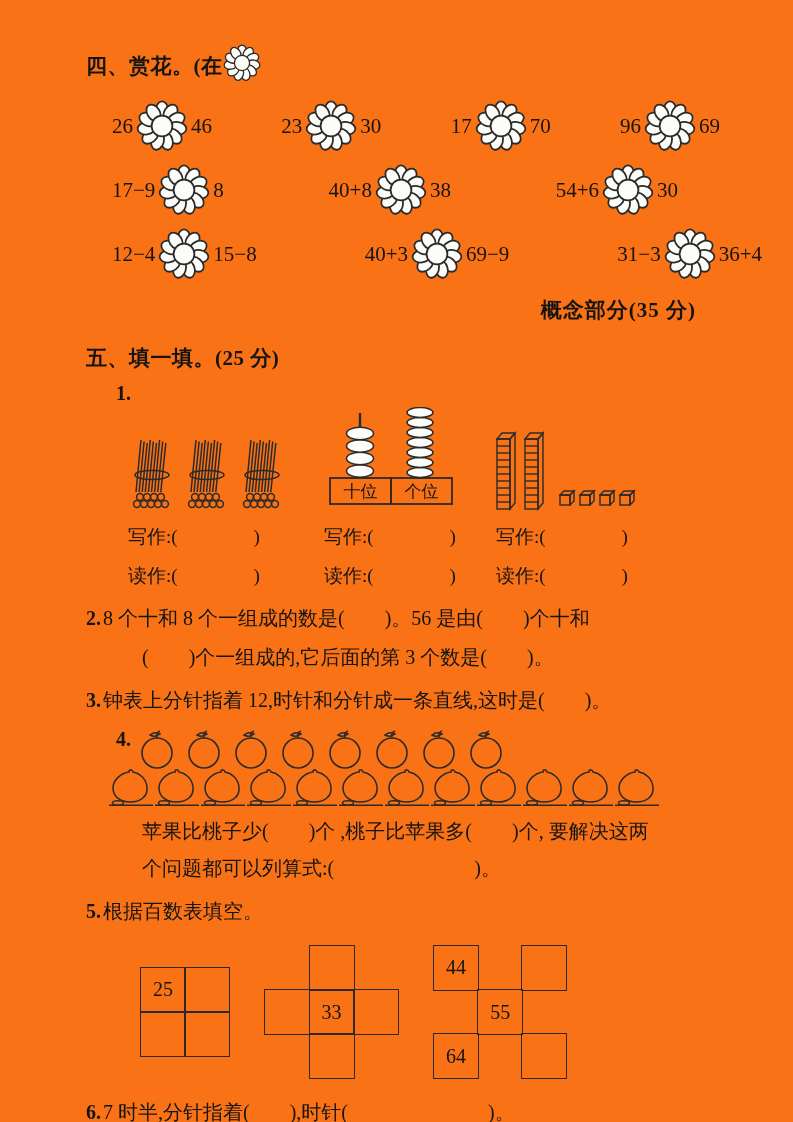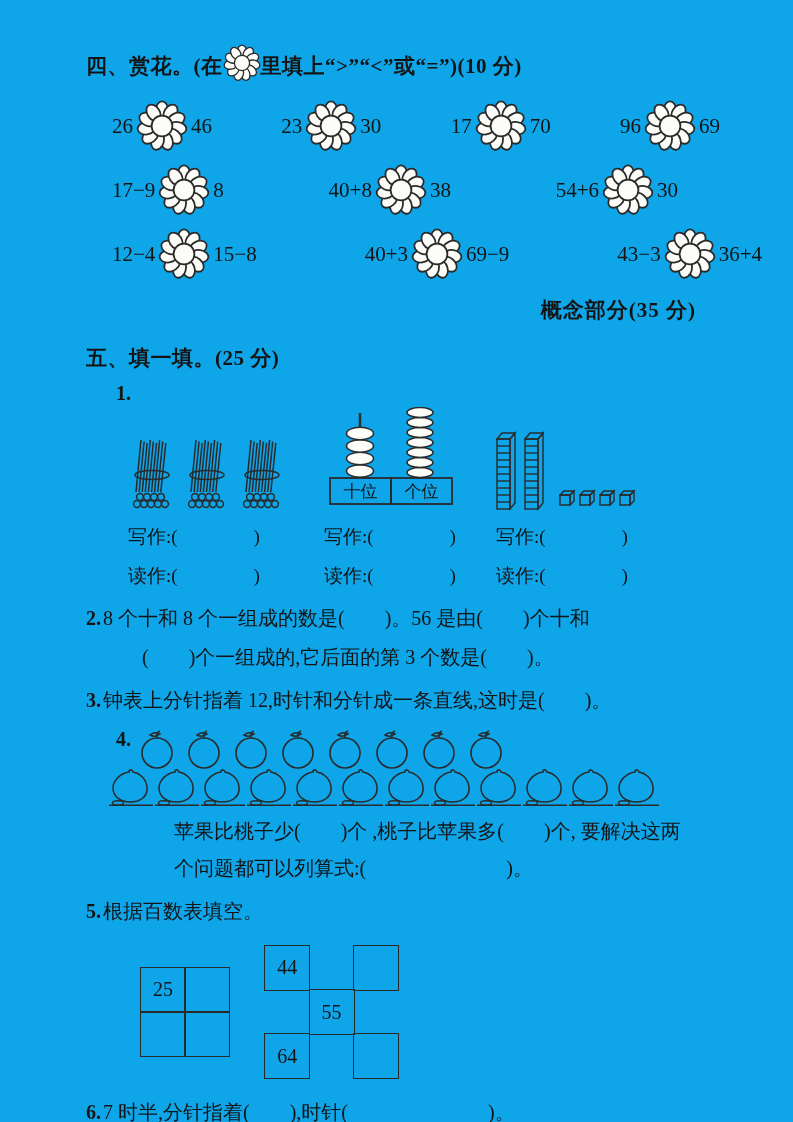--- a/index.html
+++ b/index.html
@@ -1,18 +1,18 @@
 <!DOCTYPE html>
 <html><head>
 <meta charset="utf-8">
 <style>
   html,body{margin:0;padding:0;background:#e8e8e6;}
   .page{
     width:793px;height:1122px;box-sizing:border-box;
-    background:#0ea5e9;color:#141414;
+    background:#f97316;color:#141414;
     font-family:"Liberation Serif","DejaVu Serif",serif;
     padding:44px 22px 0 86px;overflow:hidden;position:relative;
   }
   .s4-title{font-weight:700;font-size:21px;display:flex;align-items:center;letter-spacing:.5px;}
   .s4-title span{white-space:nowrap;}
   .frow{display:flex;align-items:flex-end;margin-top:12px;}
   .frow-0{width:608px;margin-left:26px;justify-content:space-between;}
   .frow-1{width:566px;margin-left:26px;justify-content:space-between;}
   .frow-2{width:650px;margin-left:26px;justify-content:space-between;}
   .fitem{display:flex;align-items:center;gap:3px;font-size:21px;}
@@ -29,21 +29,21 @@
   .blocks{display:flex;align-items:flex-end;}
   .cubes{display:flex;gap:3px;margin-left:14px;margin-bottom:5px;}
   .rods{display:flex;gap:7px;}
   .wline{font-size:19px;margin-top:13px;white-space:nowrap;}
   .text-item{margin-top:16px;font-size:20px;display:flex;align-items:baseline;}
   .itext{margin-left:2px;white-space:nowrap;}
   .cont-line{margin-left:56px;margin-top:12px;font-size:20px;}
   .item4-head{margin-left:30px;margin-top:14px;display:flex;align-items:flex-start;}
   .apples{display:flex;gap:7px;margin-left:6px;}
   .peaches{display:flex;margin-left:22px;margin-top:-4px;}
-  .i4line{margin-left:88px;margin-top:10px;font-size:20px;}
+  .i4line{margin-left:56px;margin-top:10px;font-size:20px;}
   .grids-row{display:flex;align-items:center;gap:34px;margin-left:54px;margin-top:16px;height:142px;}
   .hgrid{position:relative;flex:none;}
   .hcell{position:absolute;border:1.7px solid #2a2a2a;display:flex;align-items:center;
          justify-content:center;font-size:20px;box-sizing:border-box;
          font-family:"Liberation Serif",serif;}
   .ab-label{font-size:17px;fill:#141414;font-family:"Liberation Serif",serif;}
 </style>
 </head>
 <body>
 
@@ -60,21 +60,20 @@
             <ellipse cx="0" cy="-15" rx="6" ry="8.6" transform="rotate(130.91)"></ellipse>
             <ellipse cx="0" cy="-15" rx="6" ry="8.6" transform="rotate(163.63)"></ellipse>
             <ellipse cx="0" cy="-15" rx="6" ry="8.6" transform="rotate(196.36)"></ellipse>
             <ellipse cx="0" cy="-15" rx="6" ry="8.6" transform="rotate(229.09)"></ellipse>
             <ellipse cx="0" cy="-15" rx="6" ry="8.6" transform="rotate(261.82)"></ellipse>
             <ellipse cx="0" cy="-15" rx="6" ry="8.6" transform="rotate(294.54)"></ellipse>
             <ellipse cx="0" cy="-15" rx="6" ry="8.6" transform="rotate(327.27)"></ellipse>
             <circle r="10" fill="#fcfcf9"></circle>
           </g>
         </svg></span>
-    <span>里填上“&gt;”“&lt;”或“=”)(10 分)</span>
   </div>
 
   <div class="frow frow-0">
       <div class="fitem">
         <span>26</span>
         <svg width="52" height="52" viewBox="-25 -25 50 50" style="flex:none">
           <g fill="#fcfcf9" stroke="#2a2a2a" stroke-width="1.7">
             <ellipse cx="0" cy="-15" rx="6" ry="8.6" transform="rotate(0.00)"></ellipse>
             <ellipse cx="0" cy="-15" rx="6" ry="8.6" transform="rotate(32.73)"></ellipse>
             <ellipse cx="0" cy="-15" rx="6" ry="8.6" transform="rotate(65.45)"></ellipse>
@@ -249,21 +248,21 @@
             <ellipse cx="0" cy="-15" rx="6" ry="8.6" transform="rotate(229.09)"></ellipse>
             <ellipse cx="0" cy="-15" rx="6" ry="8.6" transform="rotate(261.82)"></ellipse>
             <ellipse cx="0" cy="-15" rx="6" ry="8.6" transform="rotate(294.54)"></ellipse>
             <ellipse cx="0" cy="-15" rx="6" ry="8.6" transform="rotate(327.27)"></ellipse>
             <circle r="10" fill="#fcfcf9"></circle>
           </g>
         </svg>
         <span>69−9</span>
       </div>
       <div class="fitem">
-        <span>43−3</span>
+        <span>31−3</span>
         <svg width="52" height="52" viewBox="-25 -25 50 50" style="flex:none">
           <g fill="#fcfcf9" stroke="#2a2a2a" stroke-width="1.7">
             <ellipse cx="0" cy="-15" rx="6" ry="8.6" transform="rotate(0.00)"></ellipse>
             <ellipse cx="0" cy="-15" rx="6" ry="8.6" transform="rotate(32.73)"></ellipse>
             <ellipse cx="0" cy="-15" rx="6" ry="8.6" transform="rotate(65.45)"></ellipse>
             <ellipse cx="0" cy="-15" rx="6" ry="8.6" transform="rotate(98.18)"></ellipse>
             <ellipse cx="0" cy="-15" rx="6" ry="8.6" transform="rotate(130.91)"></ellipse>
             <ellipse cx="0" cy="-15" rx="6" ry="8.6" transform="rotate(163.63)"></ellipse>
             <ellipse cx="0" cy="-15" rx="6" ry="8.6" transform="rotate(196.36)"></ellipse>
             <ellipse cx="0" cy="-15" rx="6" ry="8.6" transform="rotate(229.09)"></ellipse>
@@ -634,20 +633,27 @@
     <span class="itext">根据百数表填空。</span>
   </div>
   <div class="grids-row">
       <div class="hgrid" style="width: 90.3px; height: 90.3px;">
         <div class="hcell" style="left: 0px; top: 0px; width: 46px; height: 46px;">25</div>
         <div class="hcell" style="left: 44.3px; top: 0px; width: 46px; height: 46px;"></div>
         <div class="hcell" style="left: 0px; top: 44.3px; width: 46px; height: 46px;"></div>
         <div class="hcell" style="left: 44.3px; top: 44.3px; width: 46px; height: 46px;"></div>
       </div>
       <div class="hgrid" style="width: 134.6px; height: 134.6px;">
+        <div class="hcell" style="left: 44.3px; top: 0px; width: 46px; height: 46px;"></div>
+        <div class="hcell" style="left: 0px; top: 44.3px; width: 46px; height: 46px;"></div>
+        <div class="hcell" style="left: 44.3px; top: 44.3px; width: 46px; height: 46px;">33</div>
+        <div class="hcell" style="left: 88.6px; top: 44.3px; width: 46px; height: 46px;"></div>
+        <div class="hcell" style="left: 44.3px; top: 88.6px; width: 46px; height: 46px;"></div>
+      </div>
+      <div class="hgrid" style="width: 134.6px; height: 134.6px;">
         <div class="hcell" style="left: 0px; top: 0px; width: 46px; height: 46px;">44</div>
         <div class="hcell" style="left: 88.6px; top: 0px; width: 46px; height: 46px;"></div>
         <div class="hcell" style="left: 44.3px; top: 44.3px; width: 46px; height: 46px;">55</div>
         <div class="hcell" style="left: 0px; top: 88.6px; width: 46px; height: 46px;">64</div>
         <div class="hcell" style="left: 88.6px; top: 88.6px; width: 46px; height: 46px;"></div>
       </div>
     </div>
 
   <div class="text-item">
     <span class="inum">6.</span>

